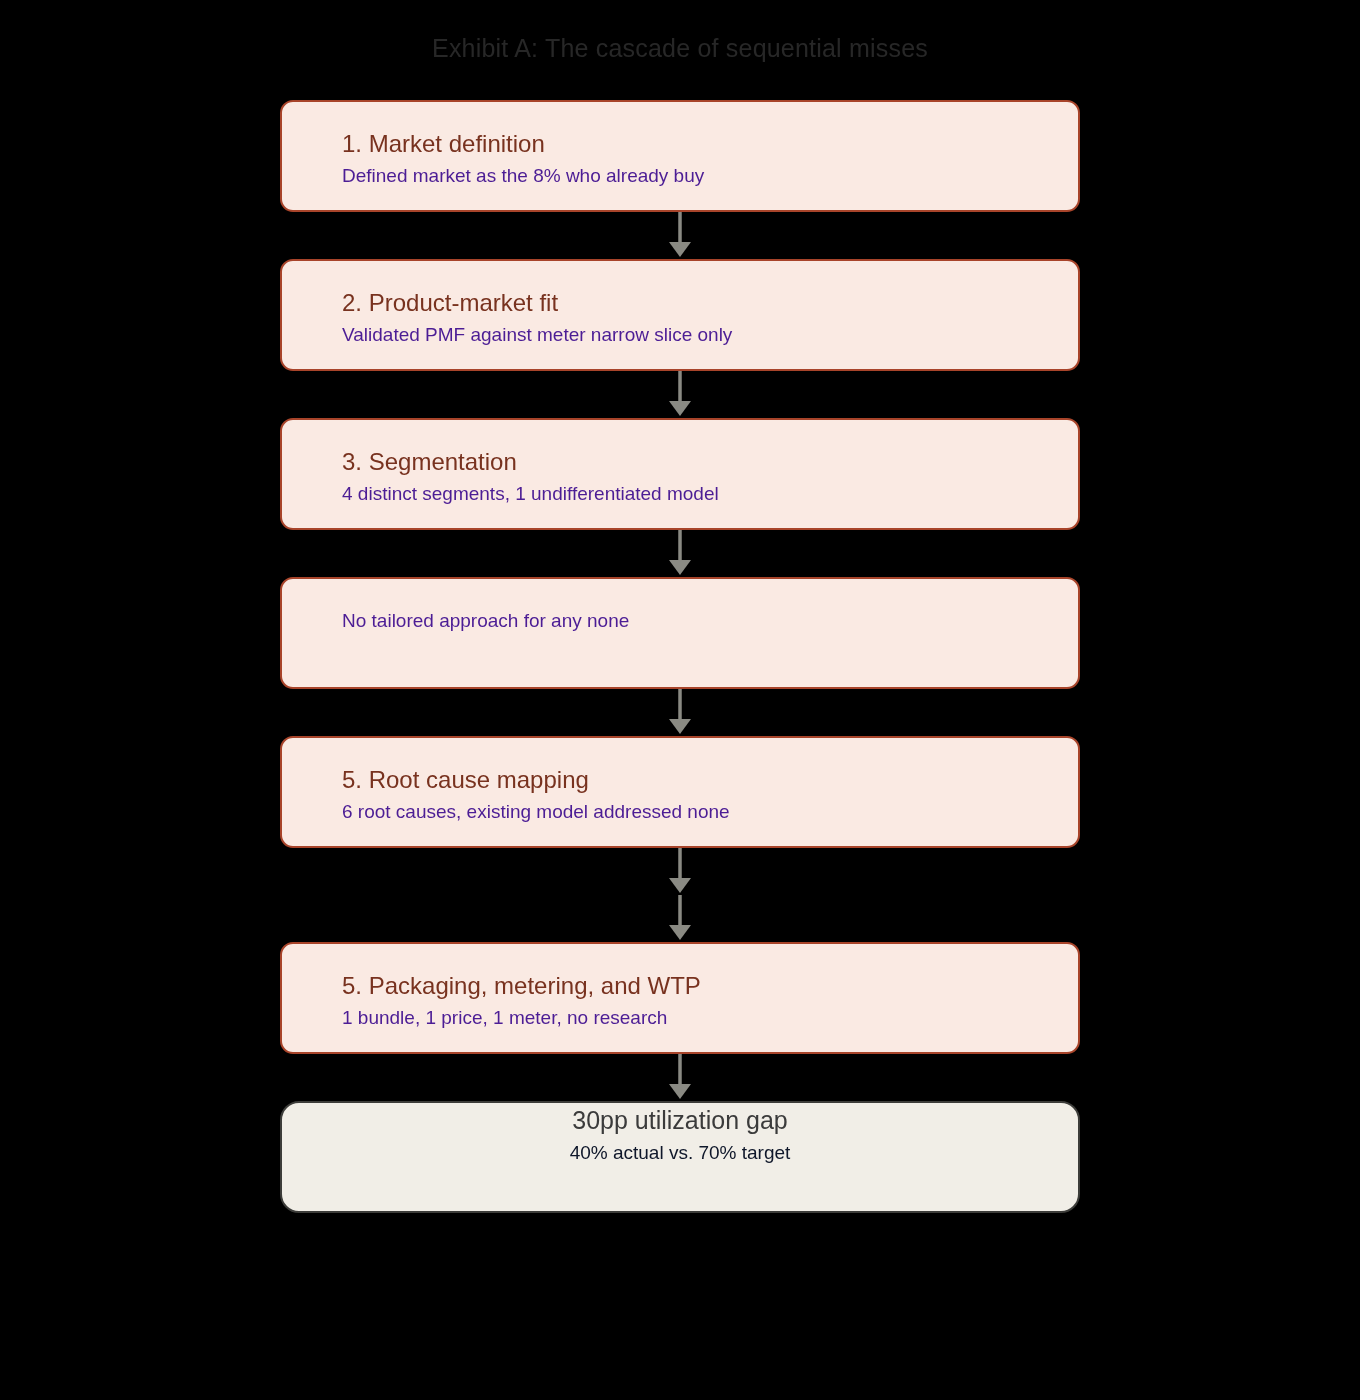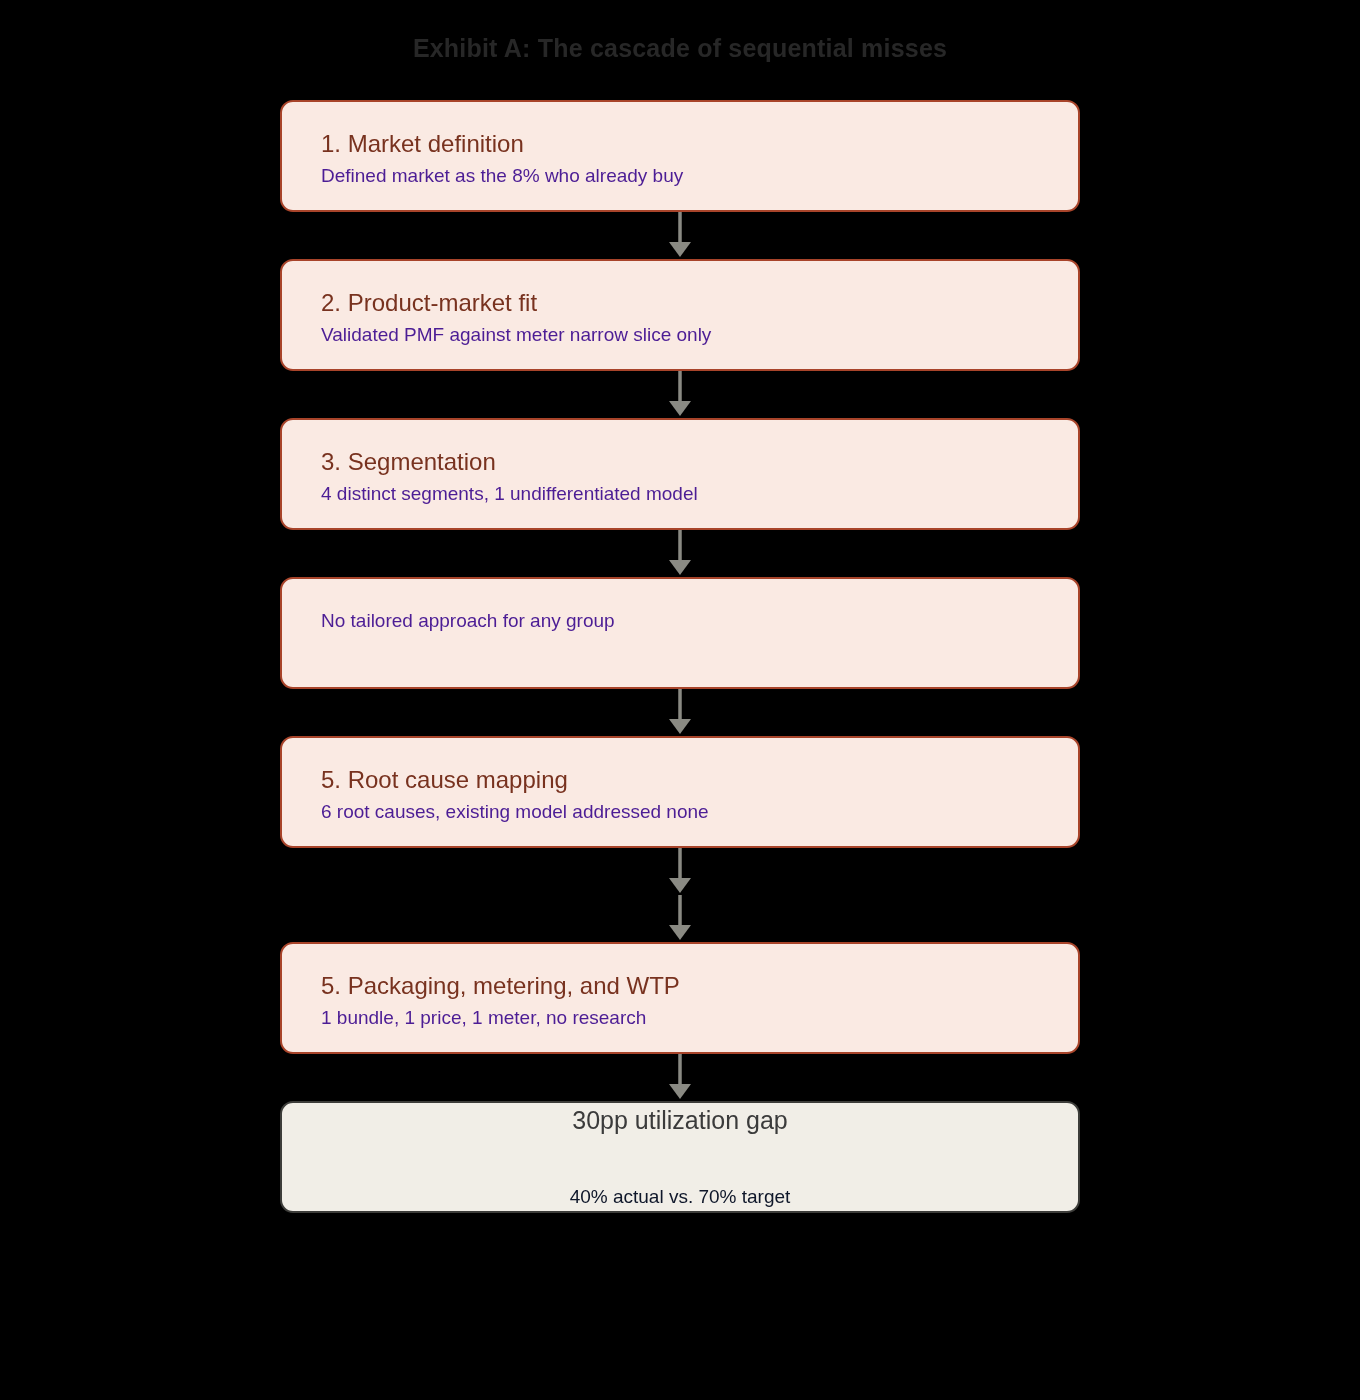--- a/index.html
+++ b/index.html
@@ -25,21 +25,20 @@
     position: absolute;
     top: 32px;
     left: 0;
     width: 1360px;
     text-align: center;
     font-size: 25px;
     line-height: 32px;
     color: #272727;
     letter-spacing: 0.2px;
     white-space: nowrap;
-    font-weight: bold;
   }
 
   
   #flow {
     position: absolute;
     left: 280px;
     top: 100px;
     width: 800px;
   }
 
@@ -47,21 +46,21 @@
     position: relative;
   }
 
   .step-box {
     box-sizing: border-box;
     width: 800px;
     height: 112px;
     background: #faeae3;
     border: 2px solid #a8442a;
     border-radius: 13px;
-    padding: 26px 0 0 39px;
+    padding: 26px 0 0 60px;
   }
 
   .step-title {
     font-size: 24px;
     line-height: 32px;
     color: #78321f;
     white-space: nowrap;
   }
 
   .step-sub {
@@ -79,25 +78,25 @@
     display: block;
   }
 
   
   .outcome-box {
     box-sizing: border-box;
     width: 800px;
     height: 112px;
     background: #f1eee7;
     border: 2px solid #3d3d3a;
-    border-radius: 13px;
+    border-radius: 19px;
     display: flex;
     flex-direction: column;
     align-items: center;
-    justify-content: space-between;
+    justify-content: flex-start;
   }
 
   .outcome-title {
     font-size: 25px;
     line-height: 34px;
     color: #3b3b3b;
     white-space: nowrap;
   }
 
   .outcome-sub {
@@ -145,21 +144,21 @@
         <div class="step-sub">4 distinct segments, 1 undifferentiated model</div>
       </div>
       <svg class="connector" viewBox="0 0 800 47">
         <line x1="400" y1="0" x2="400" y2="33" stroke="#8a8a83" stroke-width="3.5"></line>
         <path d="M 389 30 L 400 45 L 411 30 Z" fill="#8a8a83"></path>
       </svg>
     </div>
 
     <div class="flow-unit">
       <div class="step-box">
-        <div class="step-sub">No tailored approach for any group</div>
+        <div class="step-sub">No tailored approach for any none</div>
       </div>
       <svg class="connector" viewBox="0 0 800 47">
         <line x1="400" y1="0" x2="400" y2="33" stroke="#8a8a83" stroke-width="3.5"></line>
         <path d="M 389 30 L 400 45 L 411 30 Z" fill="#8a8a83"></path>
       </svg>
     </div>
 
     <div class="flow-unit">
       <div class="step-box">
         <div class="step-title">5. Root cause mapping</div>

